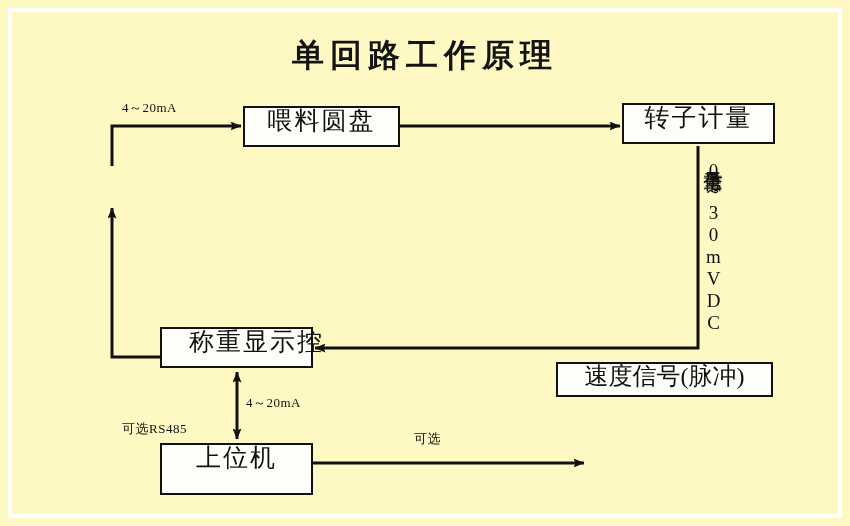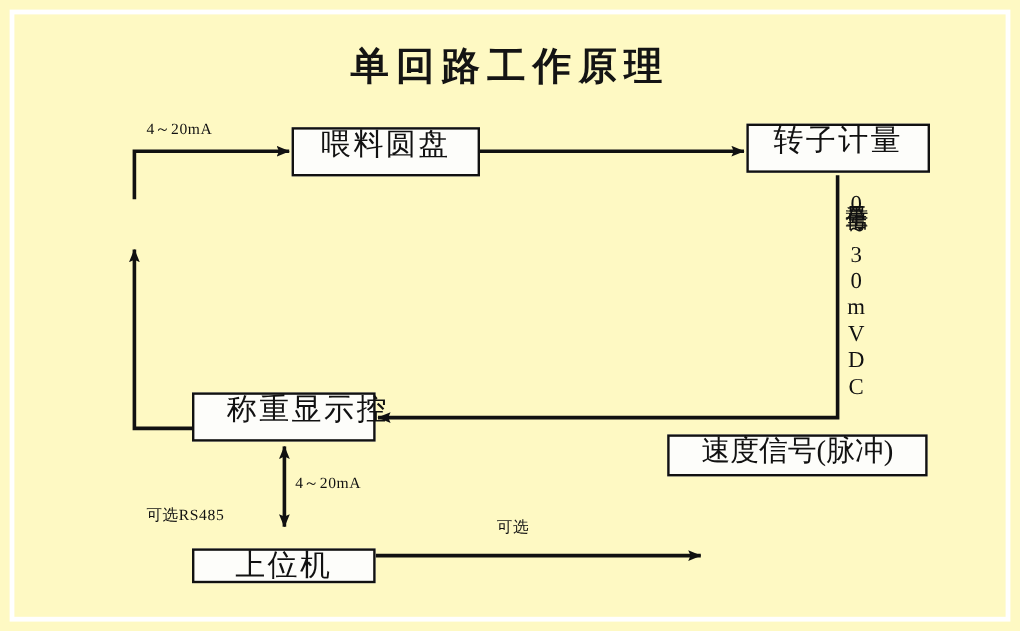--- a/index.html
+++ b/index.html
@@ -121,21 +121,21 @@
   </div>
 
   <div class="node" style="left:160px; top:327px; width:153px; height:41px;padding-left:40px;">
     <span>称重显示控</span>
   </div>
 
   <div class="node" style="left:556px; top:362px; width:217px; height:35px; font-size:24px; letter-spacing:0px;">
     <span>速度信号(脉冲)</span>
   </div>
 
-  <div class="node" style="left:160px; top:443px; width:153px; height:29px;margin-top:14px;">
+  <div class="node" style="left:160px; top:443px; width:153px; height:52px;">
     <span>上位机</span>
   </div>
 
 
   <div class="edge-label" style="left:122px; top:101px;">4～20mA</div>
 
   <div class="edge-label-vertical" style="left:704px; top:156px;">重量信号0～30mVDC</div>
 
   <div class="edge-label" style="left:122px; top:396px;margin-top:26px;">可选RS485</div>
 

